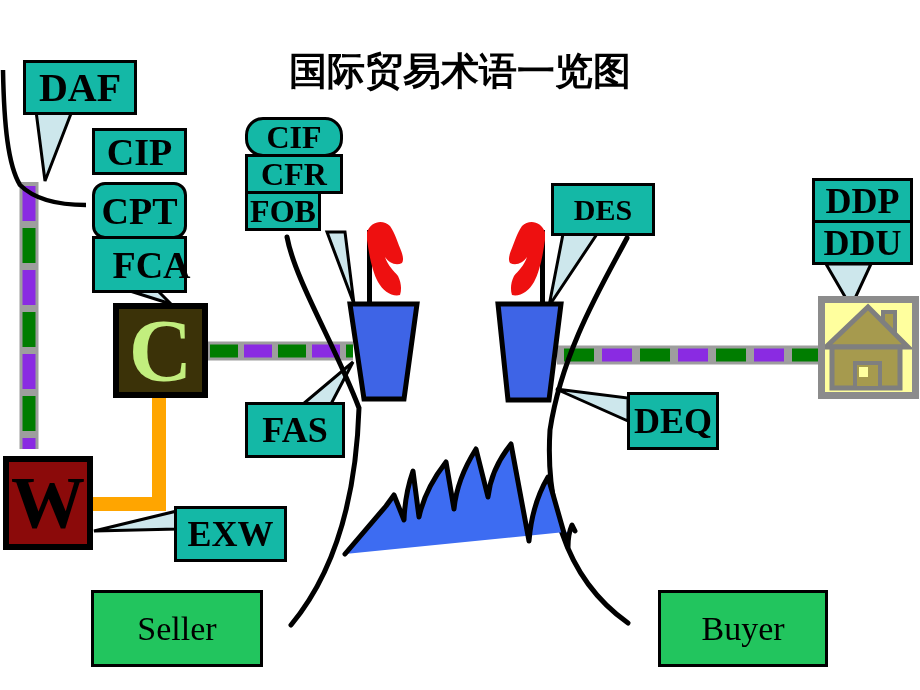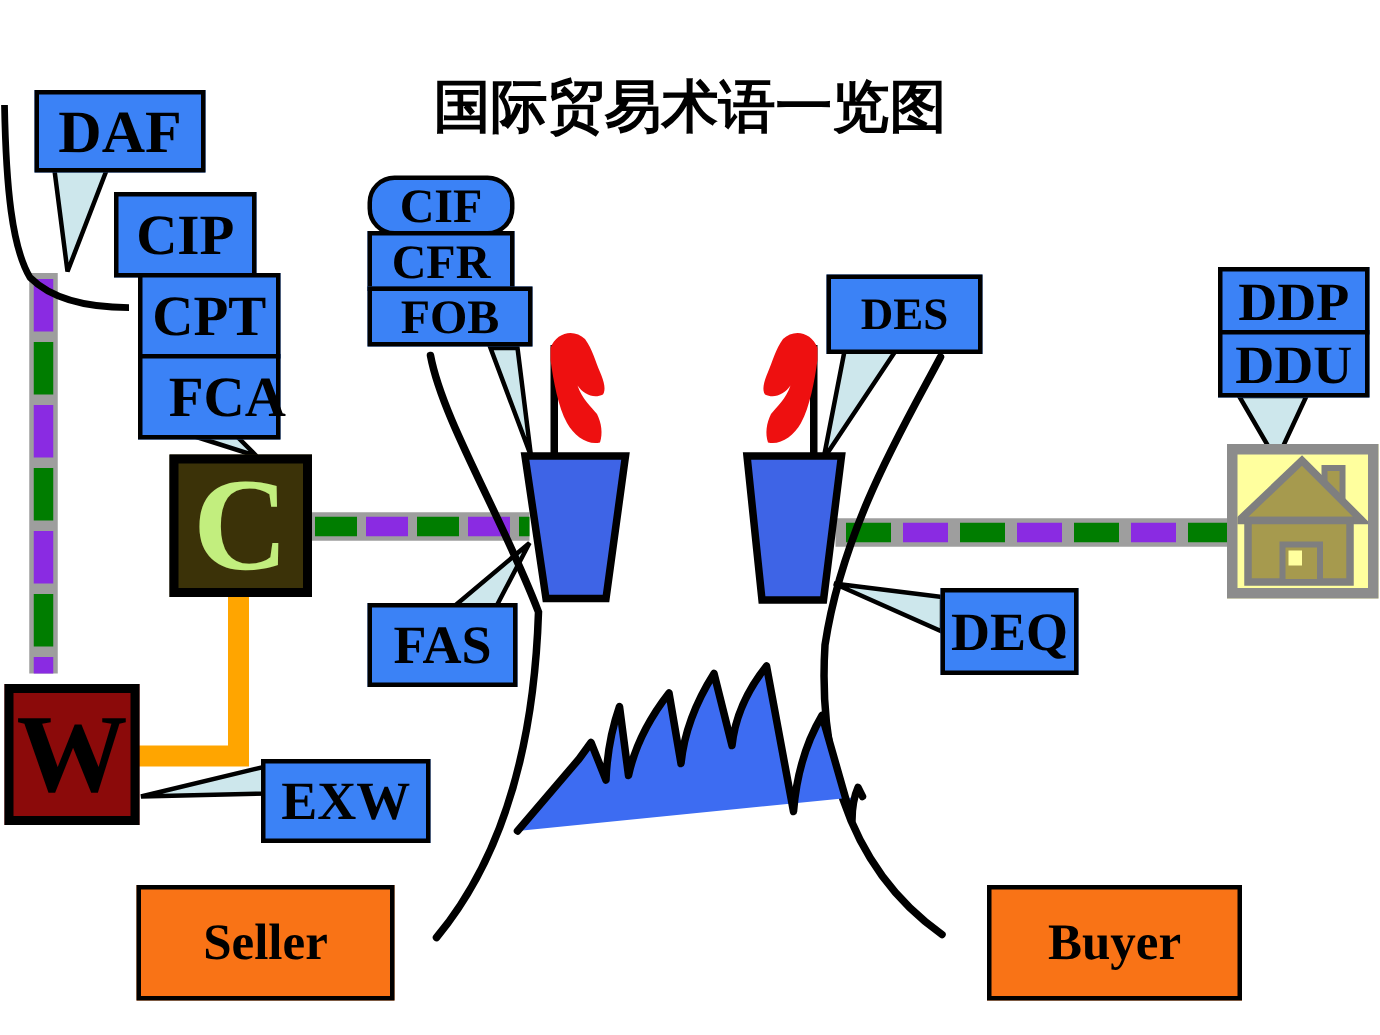--- a/index.html
+++ b/index.html
@@ -1,27 +1,27 @@
 <!DOCTYPE html>
 <html><head>
 <meta charset="utf-8">
 <style>
   html,body{margin:0;padding:0;background:#fff;}
   #stage{position:relative;width:920px;height:690px;background:#ffffff;overflow:hidden;
          font-family:"Liberation Serif","DejaVu Serif",serif;}
   #diagram-svg{position:absolute;left:0;top:0;}
   .abs{position:absolute;box-sizing:border-box;}
-  .callout{position:absolute;box-sizing:border-box;background:#3b82f6;border:3px solid #000;
+  .callout{position:absolute;box-sizing:border-box;background:#14b8a6;border:3px solid #000;
            color:#000;display:flex;align-items:center;justify-content:center;
            font-weight:bold;line-height:1;}
   .title{position:absolute;color:#000;font-weight:bold;text-align:center;}
   .nodebox{position:absolute;box-sizing:border-box;display:flex;align-items:center;
            justify-content:center;font-weight:bold;line-height:1;}
-  .party{position:absolute;box-sizing:border-box;background:#f97316;border:3px solid #000;
-         color:#000;display:flex;align-items:center;justify-content:center;font-weight:bold;}
+  .party{position:absolute;box-sizing:border-box;background:#22c55e;border:3px solid #000;
+         color:#000;display:flex;align-items:center;justify-content:center;font-weight:normal;}
 </style>
 </head>
 <body>
 
 <div id="stage">
 
   <svg id="diagram-svg" width="920" height="690" viewBox="0 0 920 690">
 
     <g>
       <line x1="29" y1="182" x2="29" y2="449" stroke="#9e9e9e" stroke-width="19"></line>
@@ -78,27 +78,27 @@
                C388,266 394,271 398,276 C401,282 402,289 400,295
                C392,297 383,291 378,282 C372,271 369,254 367,240 Z" fill="#ee1010" stroke="none"></path>
     </g>
     <use href="#flag-left" transform="translate(912,0) scale(-1,1)"></use>
   </svg>
 
   <div class="title" style="left:200px;top:46px;width:520px;font-size:38px;">国际贸易术语一览图</div>
 
   <div class="callout" style="left:23px;top:60px;width:114px;height:55px;font-size:40px;">DAF</div>
 
-  <div class="callout" style="left:76px;top:128px;width:95px;height:57px;font-size:38px;">CIP</div>
-  <div class="callout" style="left:92px;top:182px;width:95px;height:57px;font-size:38px;">CPT</div>
+  <div class="callout" style="left:92px;top:128px;width:95px;height:47px;font-size:38px;">CIP</div>
+  <div class="callout" style="left:92px;top:182px;width:95px;height:57px;font-size:38px;border-radius:13px;">CPT</div>
   <div class="callout" style="left:92px;top:236px;width:95px;height:57px;font-size:38px;padding-left:24px;">FCA</div>
 
   <div class="callout" style="left:245px;top:117px;width:98px;height:40px;font-size:32px;border-radius:18px;">CIF</div>
   <div class="callout" style="left:245px;top:154px;width:98px;height:40px;font-size:32px;">CFR</div>
-  <div class="callout" style="left:245px;top:191px;width:110px;height:40px;font-size:32px;">FOB</div>
+  <div class="callout" style="left:245px;top:191px;width:76px;height:40px;font-size:32px;">FOB</div>
 
   <div class="callout" style="left:245px;top:402px;width:100px;height:56px;font-size:36px;">FAS</div>
 
   <div class="callout" style="left:551px;top:183px;width:104px;height:53px;font-size:30px;">DES</div>
 
   <div class="callout" style="left:627px;top:392px;width:92px;height:58px;font-size:36px;">DEQ</div>
 
   <div class="callout" style="left:812px;top:178px;width:101px;height:45px;font-size:36px;">DDP</div>
   <div class="callout" style="left:812px;top:220px;width:101px;height:45px;font-size:36px;">DDU</div>
 

